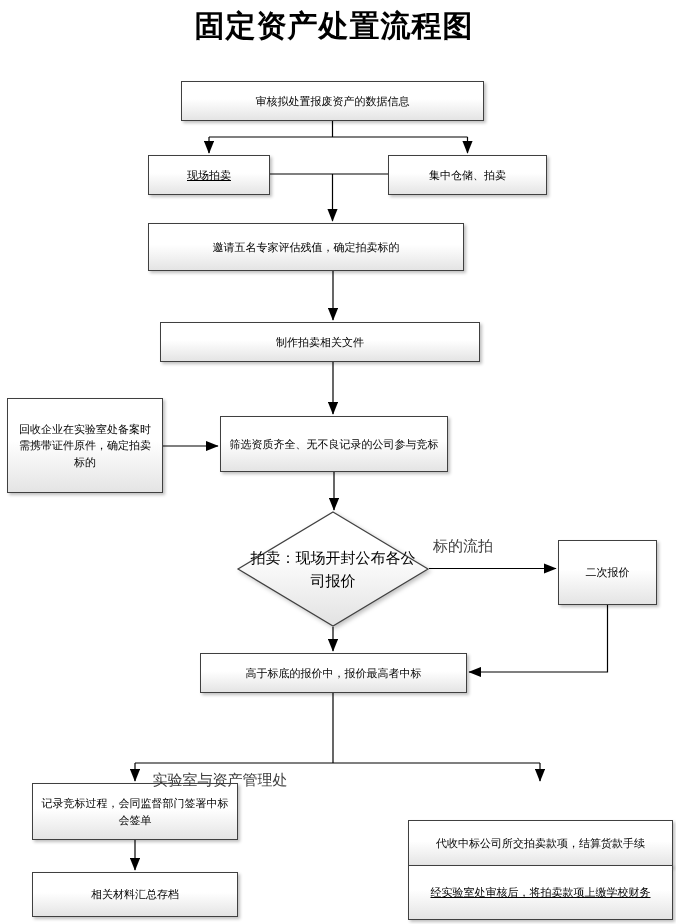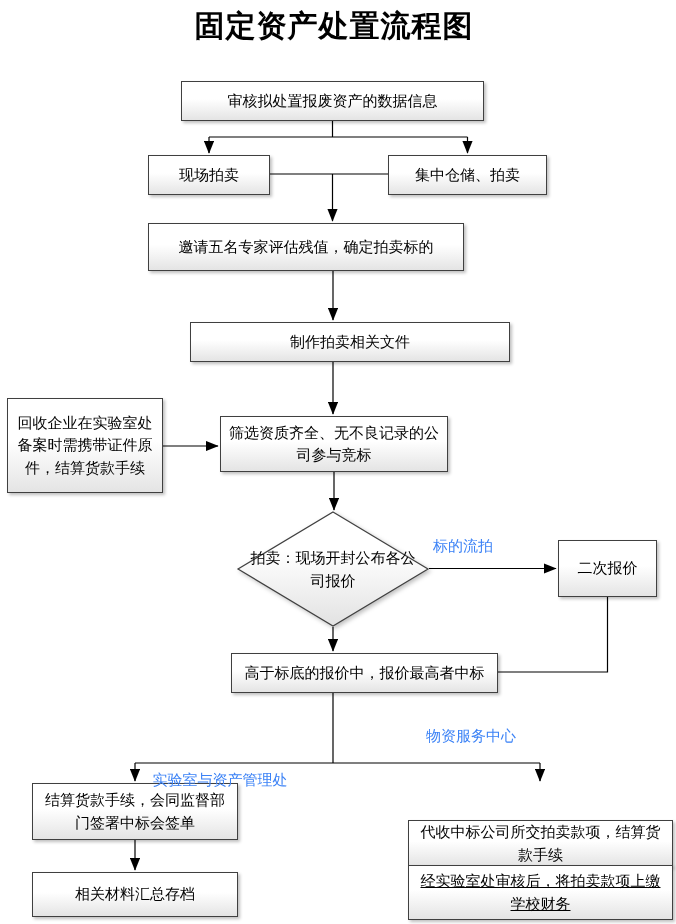--- a/index.html
+++ b/index.html
@@ -35,37 +35,37 @@
   }
   .node {
     position: absolute;
     z-index: 2;
     display: flex;
     align-items: center;
     justify-content: center;
     text-align: center;
     box-sizing: border-box;
     padding: 19px 6px;
-    font-size: 15px;
+    font-size: 11px;
     line-height: 1.5;
     color: #000000;
     background: linear-gradient(to bottom, #ffffff 45%, #e4e4e4 100%);
     border: 1px solid #404040;
     box-shadow: 2px 2px 3px rgba(0,0,0,0.25);
   }
   
   .n-audit    { left:181px; top:81px;  width:303px; height:37px; }
-  .n-onsite   { left:148px; top:155px; width:122px; height:25px; }
+  .n-onsite   { left:148px; top:155px; width:122px; height:25px;text-decoration:underline; }
   .n-central  { left:388px; top:155px; width:159px; height:38px; }
   .n-experts  { left:148px; top:223px; width:316px; height:48px; }
-  .n-docs     { left:190px; top:322px; width:320px; height:38px; }
+  .n-docs     { left:160px; top:322px; width:320px; height:38px; }
   .n-recycler { left:7px;   top:398px; width:156px; height:95px; }
   .n-screen   { left:220px; top:416px; width:228px; height:56px; }
-  .n-second   { left:558px; top:540px; width:99px;  height:57px; }
-  .n-win      { left:200px; top:653px; width:267px; height:39px;margin-left:31px; }
+  .n-second   { left:558px; top:540px; width:99px;  height:65px; }
+  .n-win      { left:200px; top:653px; width:267px; height:39px; }
   .n-record   { left:32px;  top:783px; width:206px; height:57px; }
   .n-archive  { left:32px;  top:872px; width:206px; height:45px; }
   .n-collect  { left:408px; top:783px; width:265px; height:47px;margin-top:37px; }
   .n-finance  { left:408px; top:865px; width:265px; height:55px;text-decoration:underline; }
 
   .diamond-svg {
     position: absolute;
     left: 235px;
     top: 510px;
     z-index: 2;
@@ -83,21 +83,21 @@
     justify-content: center;
     text-align: center;
     font-size: 15px;
     line-height: 1.55;
     color: #000000;
   }
   .edge-label {
     position: absolute;
     z-index: 2;
     font-size: 15px;
-    color: #3b82f6;
+    color: #404040;
     white-space: nowrap;
   }
   .l-liupai   { left: 433px; top: 537px; }
   .l-labdept  { left: 140px; top: 727px; width: 160px; text-align: center; margin-top: 44px; }
   .l-matctr   { left: 396px; top: 727px; width: 150px; text-align: center; }
 </style>
 </head>
 <body>
 
 <div class="canvas">
@@ -152,40 +152,39 @@
   <div class="node n-audit">审核拟处置报废资产的数据信息</div>
 
   <div class="node n-onsite">现场拍卖</div>
 
   <div class="node n-central">集中仓储、拍卖</div>
 
   <div class="node n-experts">邀请五名专家评估残值，确定拍卖标的</div>
 
   <div class="node n-docs">制作拍卖相关文件</div>
 
-  <div class="node n-recycler">回收企业在实验室处备案时需携带证件原件，结算货款手续</div>
+  <div class="node n-recycler">回收企业在实验室处备案时需携带证件原件，确定拍卖标的</div>
 
   <div class="node n-screen">筛选资质齐全、无不良记录的公司参与竞标</div>
 
   <svg class="diamond-svg" width="196" height="120">
     <polygon points="98,2 193,59 98,116 3,59" fill="url(#gfill)" stroke="#404040" stroke-width="1.2"></polygon>
   </svg>
   <div class="diamond-text">拍卖：现场开封公布各公司报价</div>
 
   <div class="node n-second">二次报价</div>
 
   <div class="node n-win">高于标底的报价中，报价最高者中标</div>
 
-  <div class="node n-record">结算货款手续，会同监督部门签署中标会签单</div>
+  <div class="node n-record">记录竞标过程，会同监督部门签署中标会签单</div>
 
   <div class="node n-archive">相关材料汇总存档</div>
 
   <div class="node n-collect">代收中标公司所交拍卖款项，结算货款手续</div>
 
   <div class="node n-finance">经实验室处审核后，将拍卖款项上缴学校财务</div>
 
   <div class="edge-label l-liupai">标的流拍</div>
 
   <div class="edge-label l-labdept">实验室与资产管理处</div>
 
-  <div class="edge-label l-matctr">物资服务中心</div>
 
 </div>
 
 </body></html>

